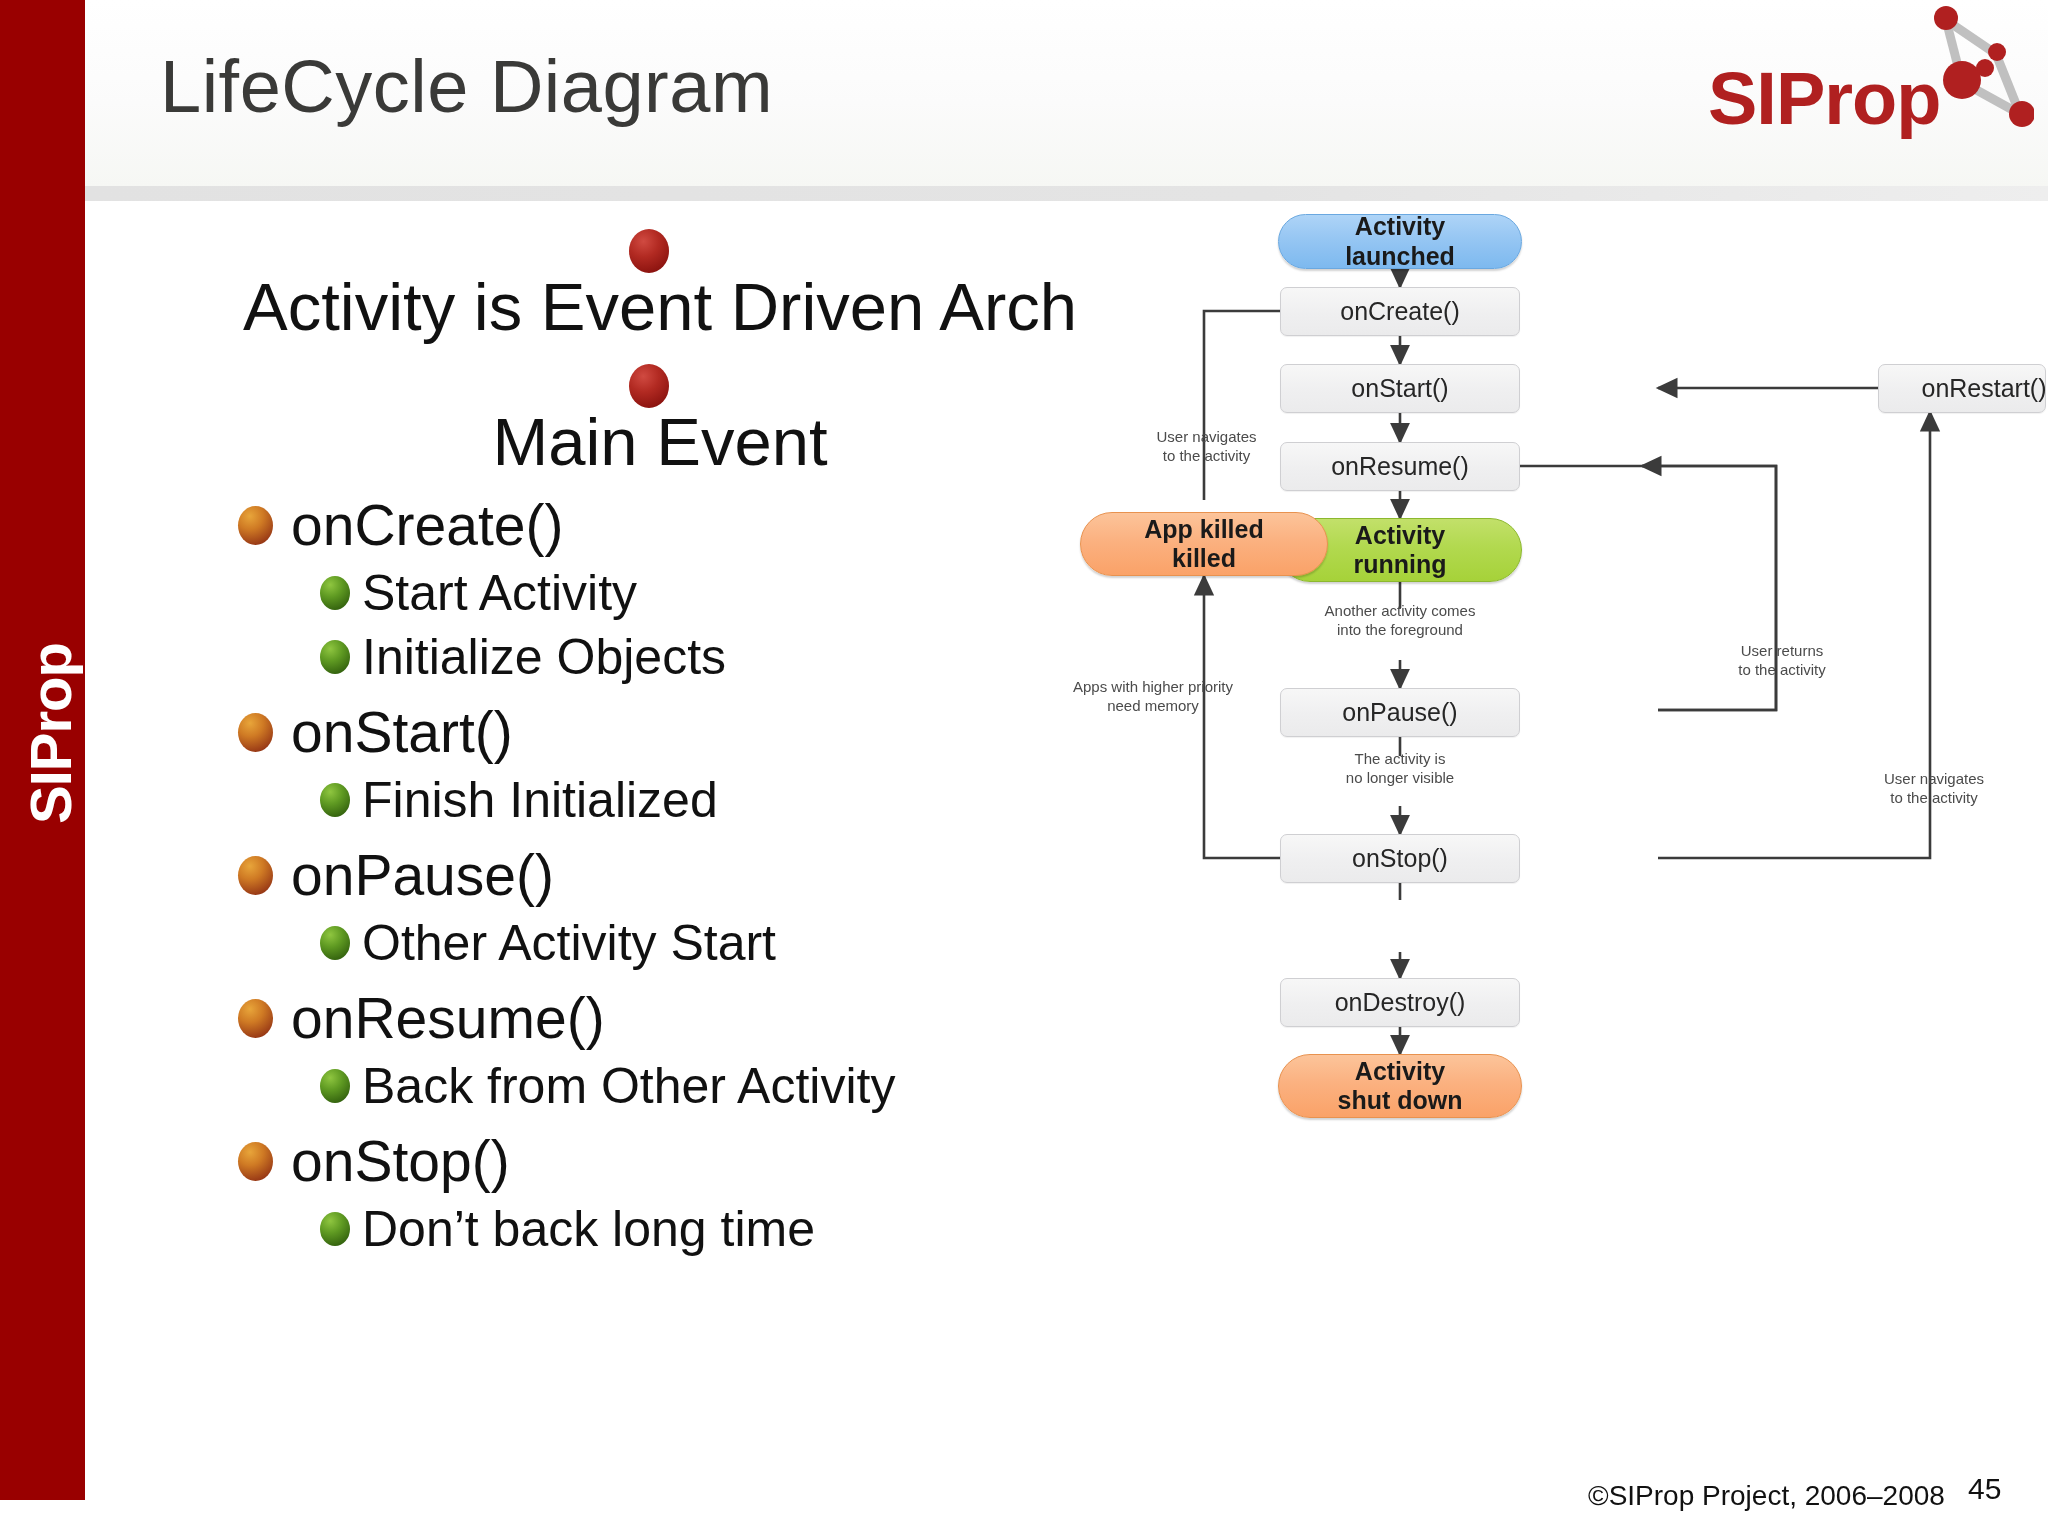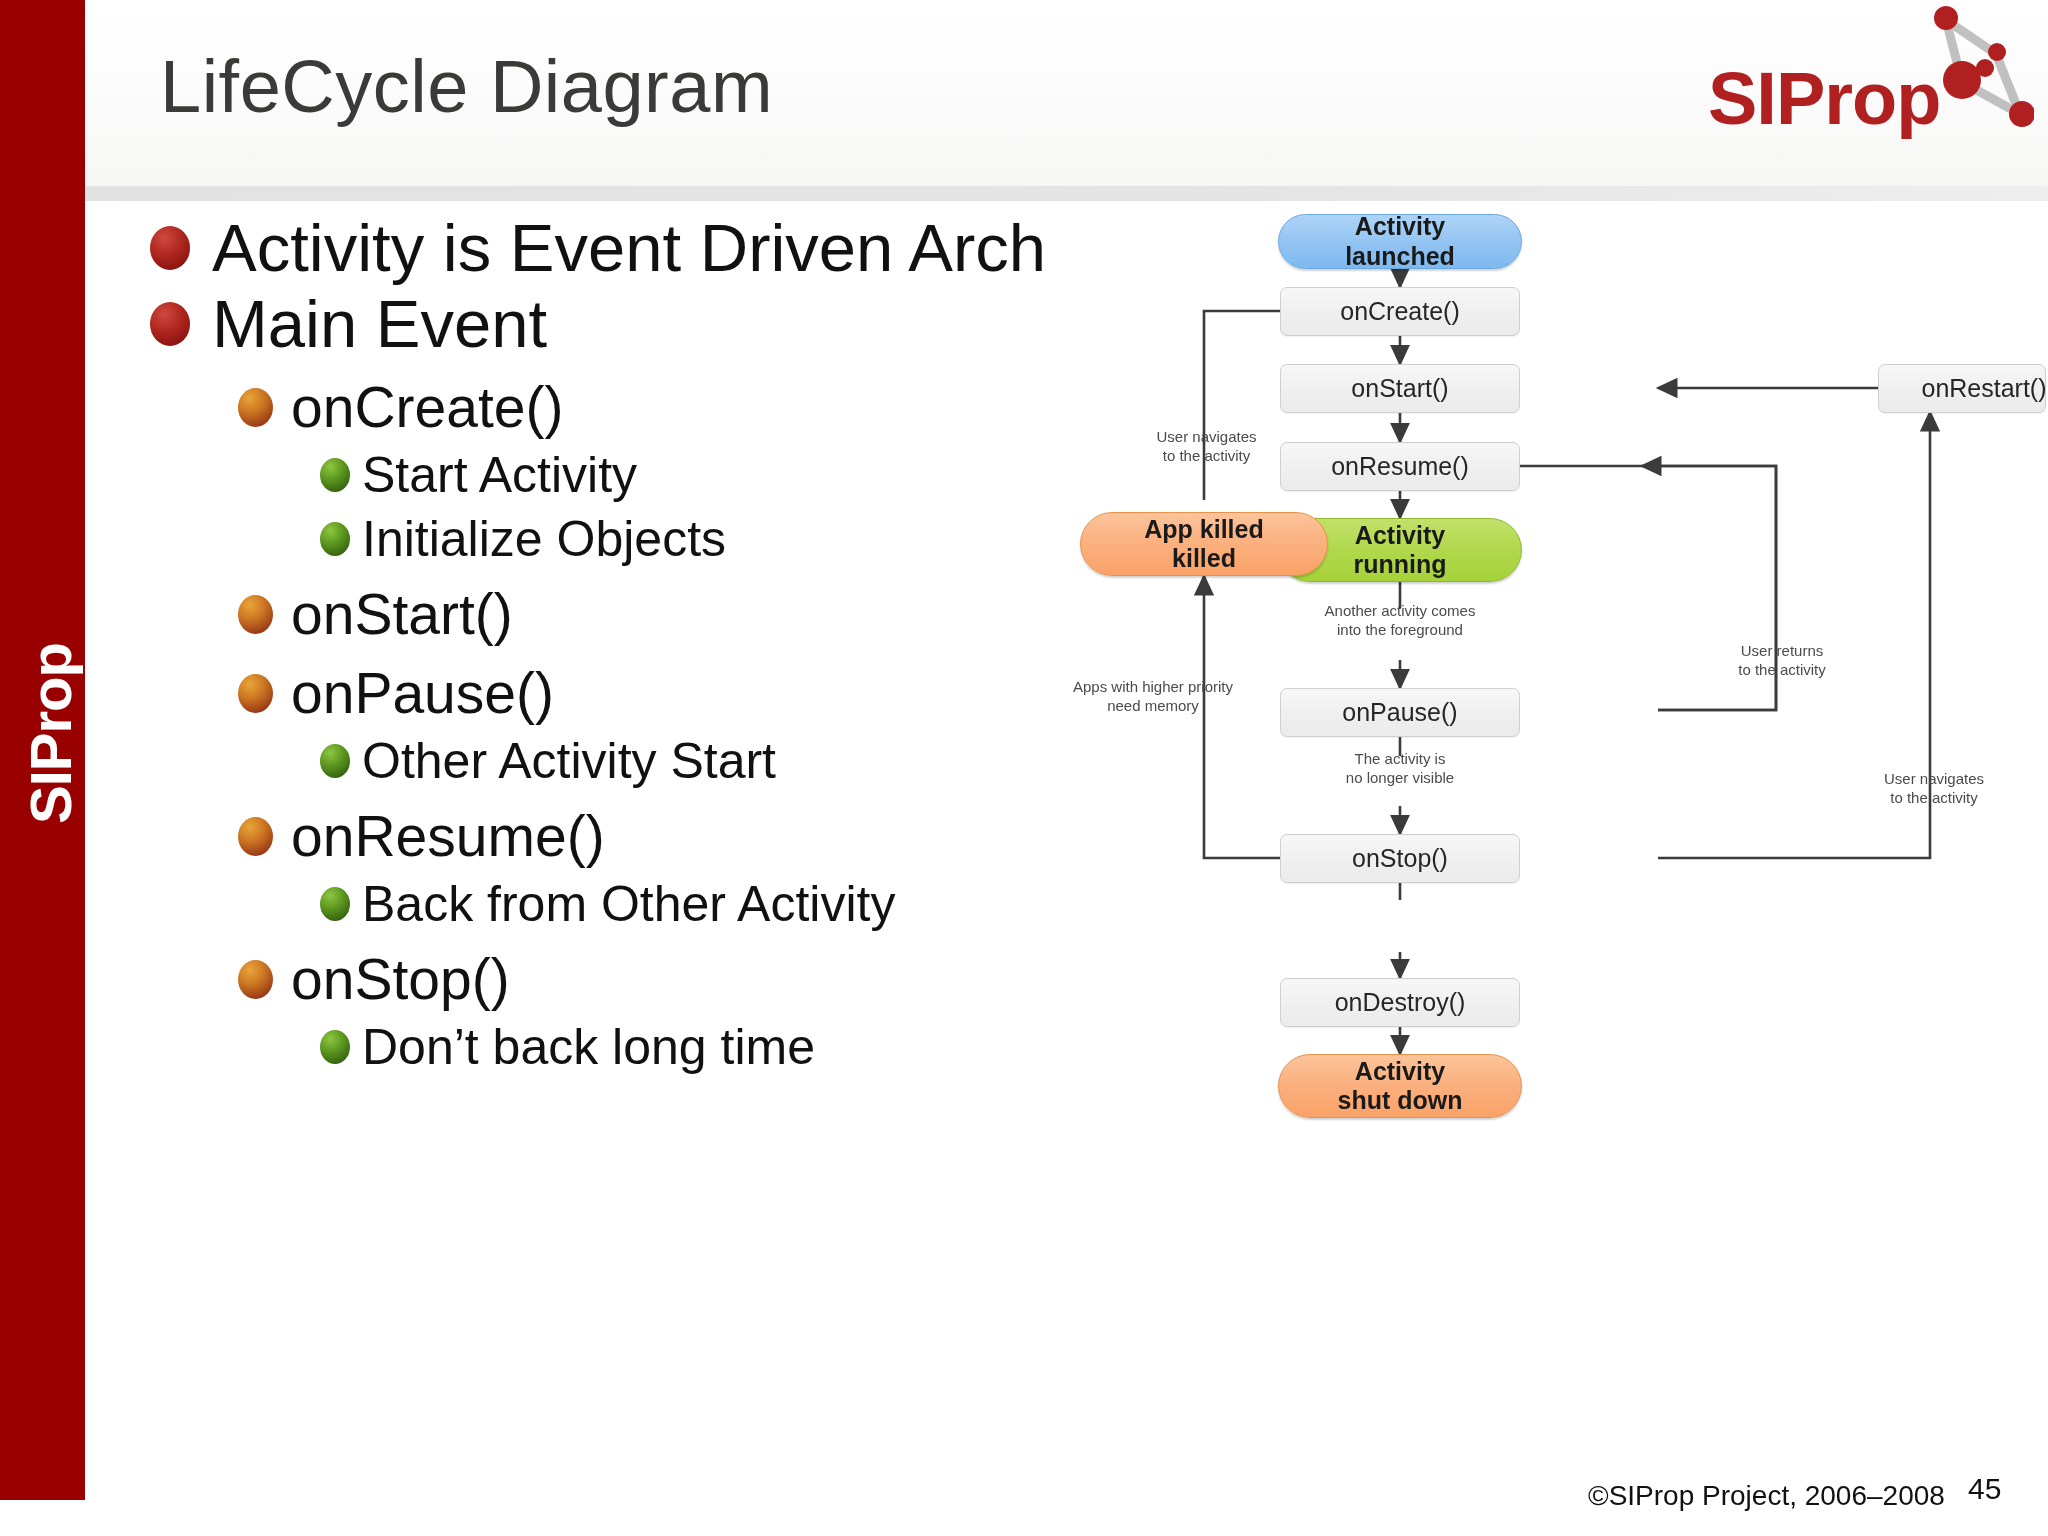--- a/index.html
+++ b/index.html
@@ -24,21 +24,21 @@
   
   .logo{position:absolute;right:14px;top:4px;width:330px;height:150px;}
   .logo-text{position:absolute;left:4px;top:52px;font-size:74px;font-weight:bold;
      color:#b02020;letter-spacing:-1px;}
   .logo svg{position:absolute;left:0;top:0;}
 
   
   .bullets{position:absolute;left:150px;top:205px;width:1020px;}
   .bi{display:flex;align-items:center;}
   .bdot{border-radius:50%;flex:none;}
-  .l1{margin-top:9px;}
+  .l1{margin-top:24px;flex-direction:column;}
   .l1 .bdot{width:40px;height:44px;margin-right:22px;
       background:radial-gradient(circle at 36% 28%,#d04a41 0%,#b22a22 38%,#8d1410 78%,#6d0d0a 100%);}
   .l1 .btxt{font-size:67px;color:#111;line-height:1.0;}
   .l2{margin-top:22px;margin-left:88px;}
   .l2 .bdot{width:35px;height:39px;margin-right:18px;
       background:radial-gradient(circle at 34% 26%,#e8a53a 0%,#cf7a24 36%,#9a3b16 78%,#76230f 100%);}
   .l2 .btxt{font-size:57px;color:#111;line-height:1.0;}
   .l3{margin-top:14px;margin-left:170px;}
   .l3 .bdot{width:30px;height:34px;margin-right:12px;
       background:radial-gradient(circle at 34% 26%,#8fc640 0%,#5f9a22 38%,#35640f 80%,#24470a 100%);}
@@ -114,20 +114,24 @@
         <span class="btxt">Start Activity</span>
       </div>
     <div class="bi l3">
         <span class="bdot"></span>
         <span class="btxt">Initialize Objects</span>
       </div>
     <div class="bi l2">
         <span class="bdot"></span>
         <span class="btxt">onStart()</span>
       </div>
+    <div class="bi l3">
+        <span class="bdot"></span>
+        <span class="btxt">Finish Initialized</span>
+      </div>
     <div class="bi l2">
         <span class="bdot"></span>
         <span class="btxt">onPause()</span>
       </div>
     <div class="bi l3">
         <span class="bdot"></span>
         <span class="btxt">Other Activity Start</span>
       </div>
     <div class="bi l2">
         <span class="bdot"></span>

